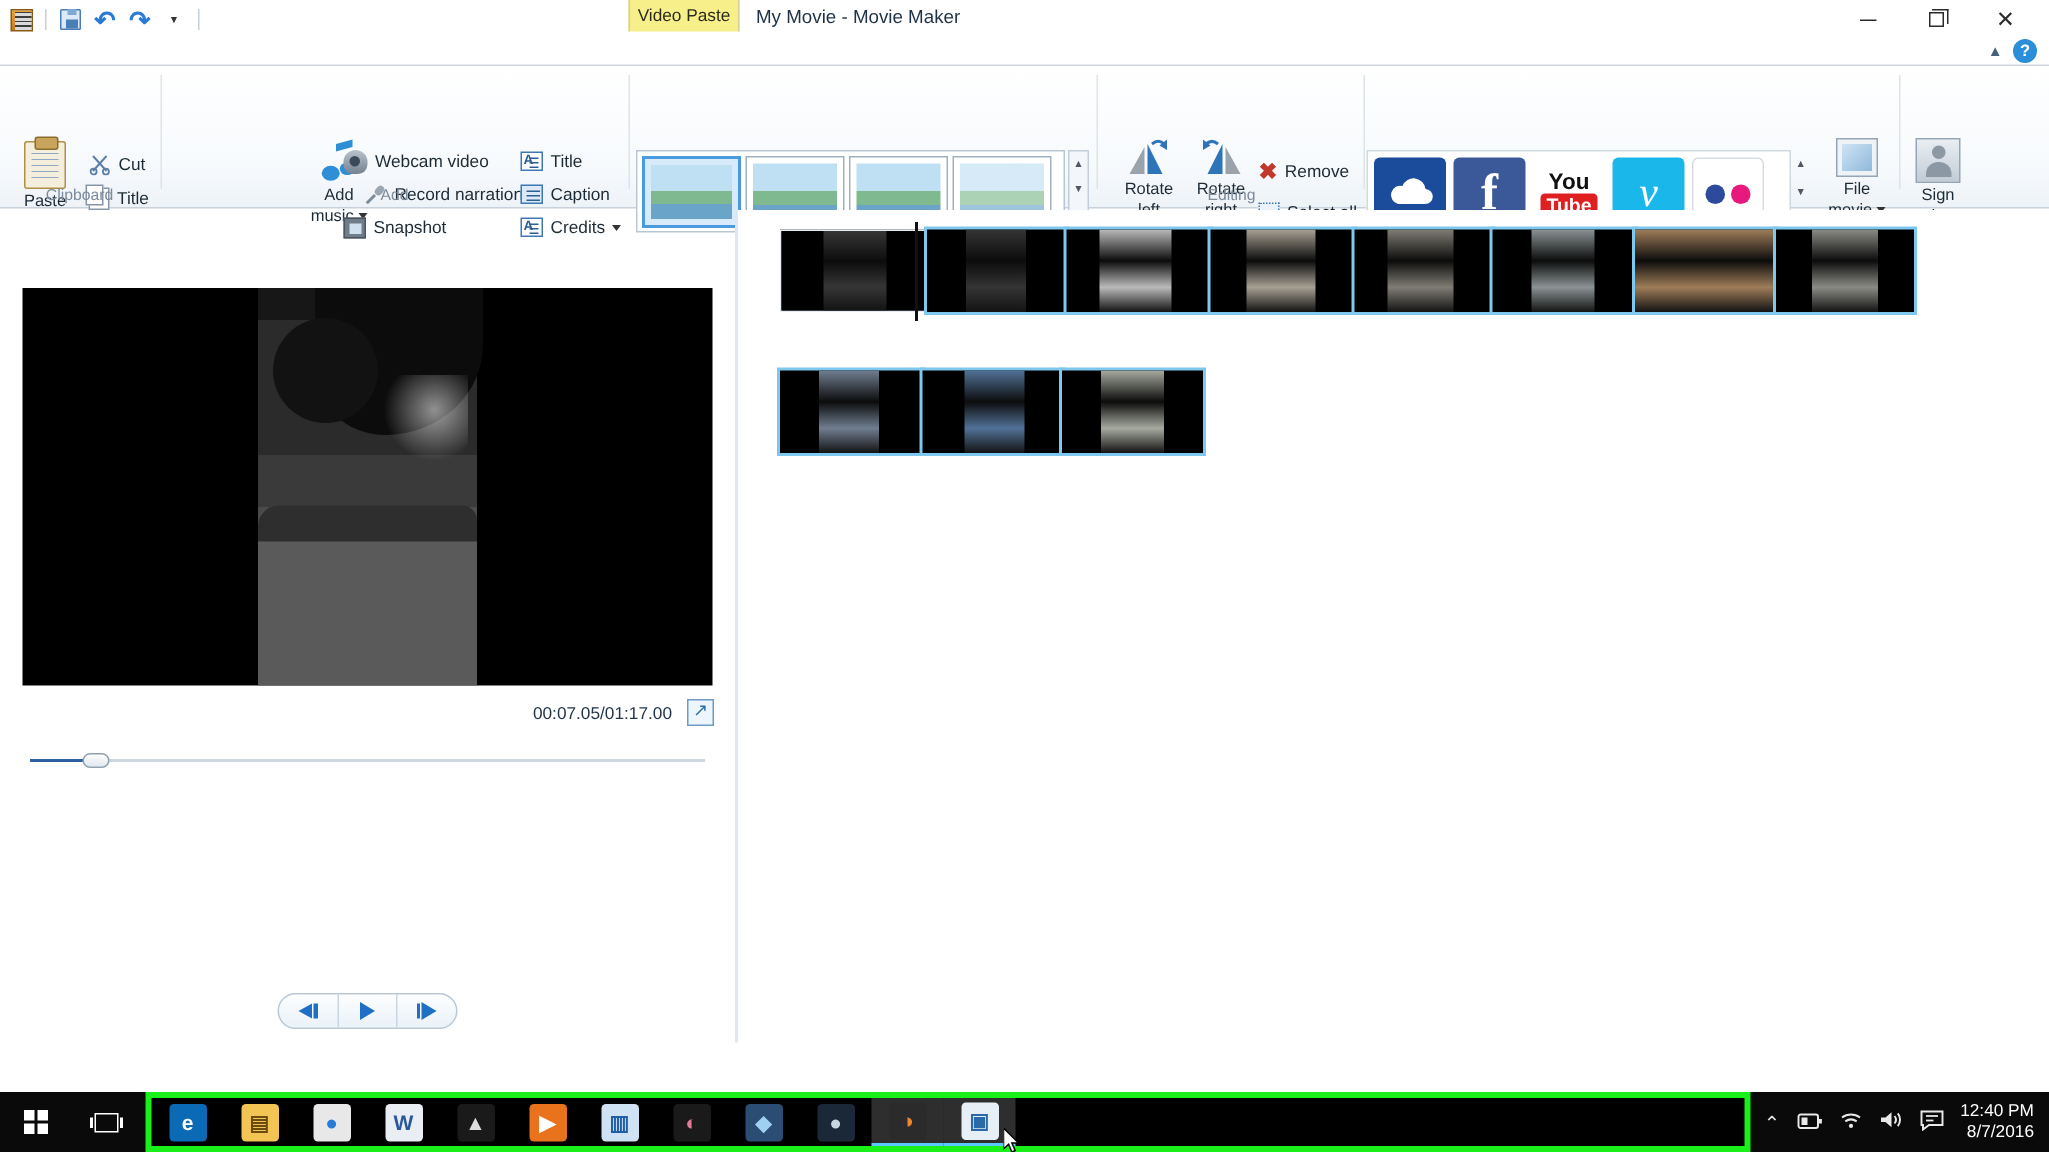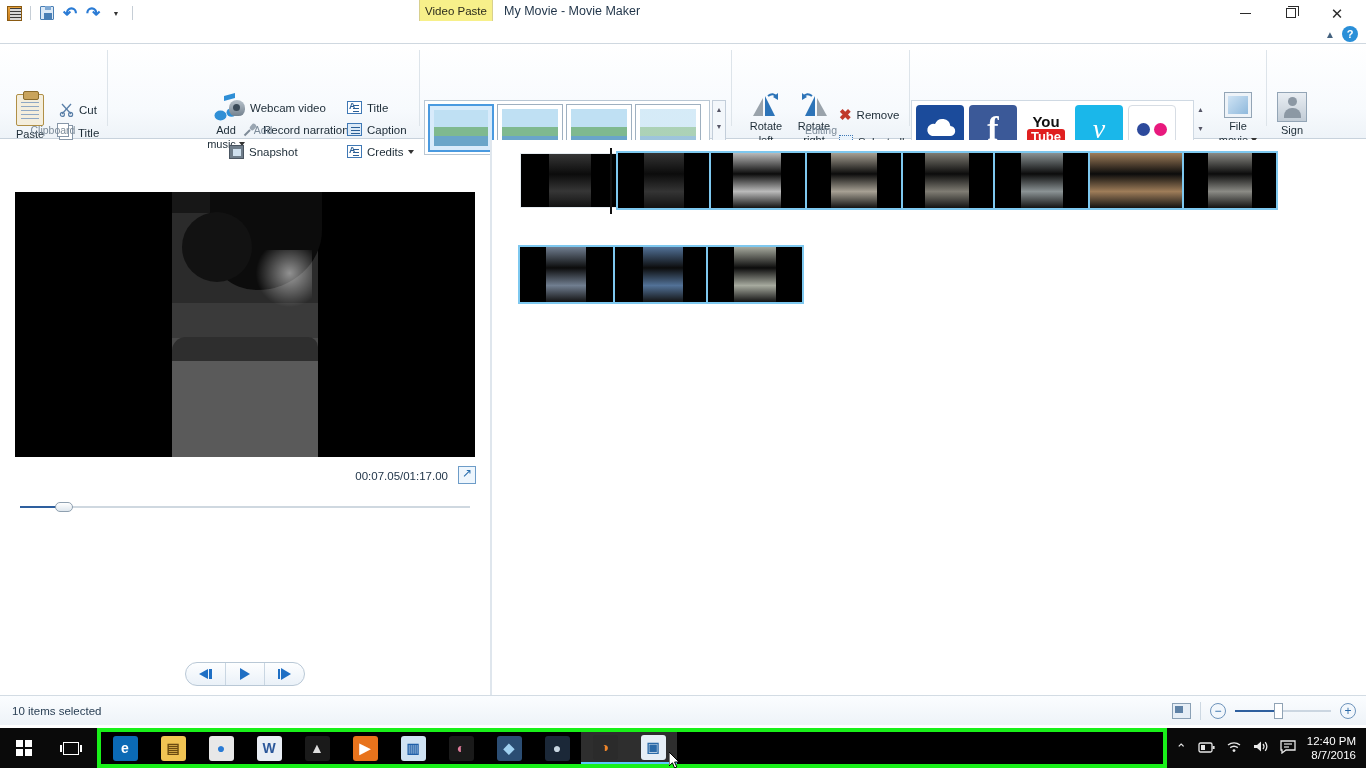--- a/index.html
+++ b/index.html
@@ -547,34 +547,20 @@
         </div>
         <div class="clip sel" style="width: 94px;">
           <div class="inner">
             <div class="mid" style="left: 26px; width: 42px; background: linear-gradient(rgb(185, 189, 176) 0%, rgb(13, 13, 13) 38%, rgb(185, 189, 176) 70%, rgb(21, 21, 21) 100%); opacity: 0.9;"></div>
           </div>
         </div>
       </div>
     <div class="playhead" id="playhead" style="top: 8px; height: 66px; left: 118px;"></div>
   </div>
 
-  <div class="status">
-    <span class="status-text">10 items selected</span>
-    <div class="status-right">
-      <span class="ico-fit"></span>
-      <span class="vsep"></span>
-      <span class="zbtn">−</span>
-      <span class="zwrap">
-        <span class="ztrack"></span>
-        <span class="zfill" style="width: 43.2px;"></span>
-        <span class="zthumb" style="left: 39.2px;"></span>
-      </span>
-      <span class="zbtn">+</span>
-    </div>
-  </div>
 
   <div class="taskbar">
     <div class="tb-start">
       <span class="winlogo">
           <i></i>
           <i></i>
           <i></i>
           <i></i>
         </span>
     </div>

